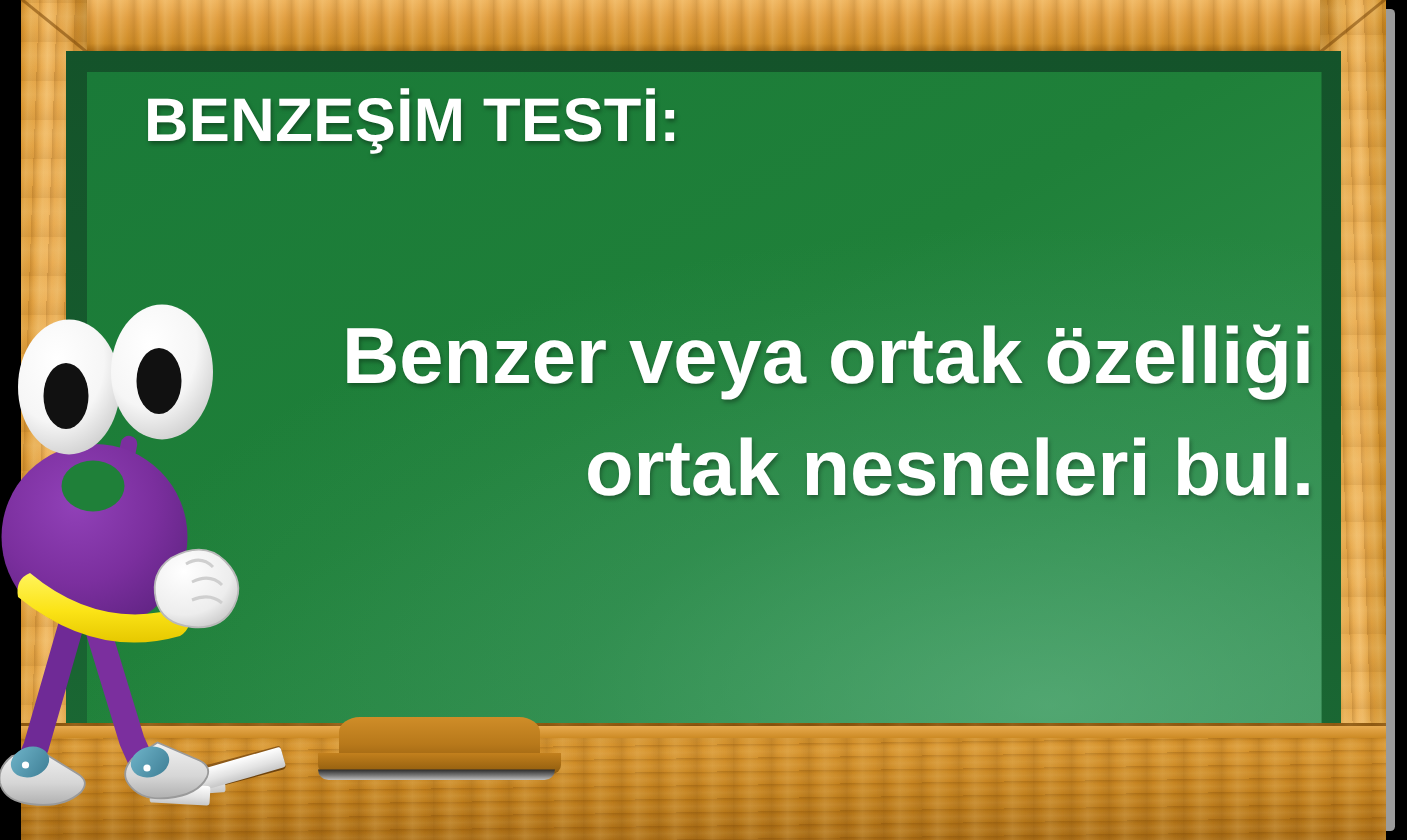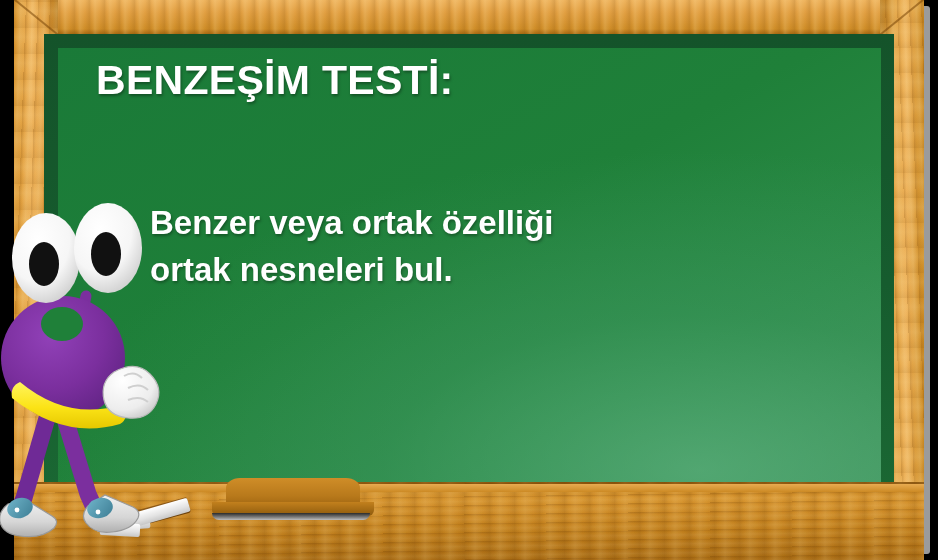--- a/index.html
+++ b/index.html
@@ -222,23 +222,23 @@
     letter-spacing: 0.3px;
     text-shadow: 1px 2px 3px rgba(0,0,0,0.35);
     white-space: nowrap;
     text-align: right;
   }
   .body-text {
     position: absolute;
     left: 150px;
     right: 62px;
     top: 200px;
-    text-align: left;
+    text-align: right;
     color: #ffffff;
-    font-size: 33px;
+    font-size: 53px;
     font-weight: bold;
     line-height: 1.42;
     text-shadow: 1px 2px 3px rgba(0,0,0,0.32);
   }
   .body-text .line { display: block; }
 
   
   .mascot {
     position: absolute;
     left: 0px;

